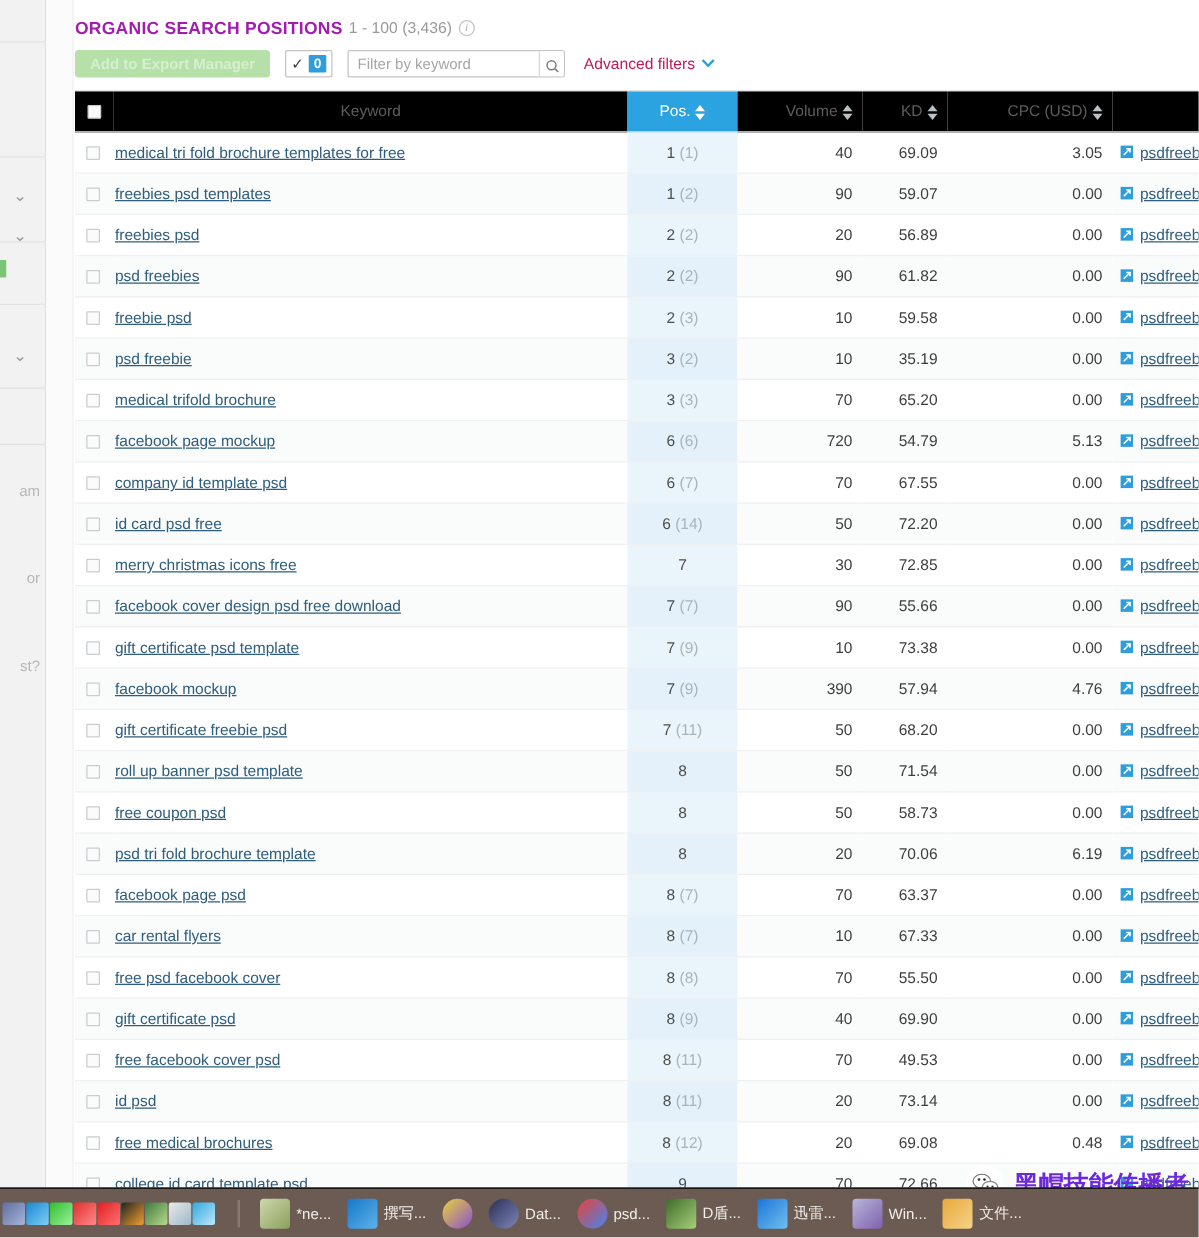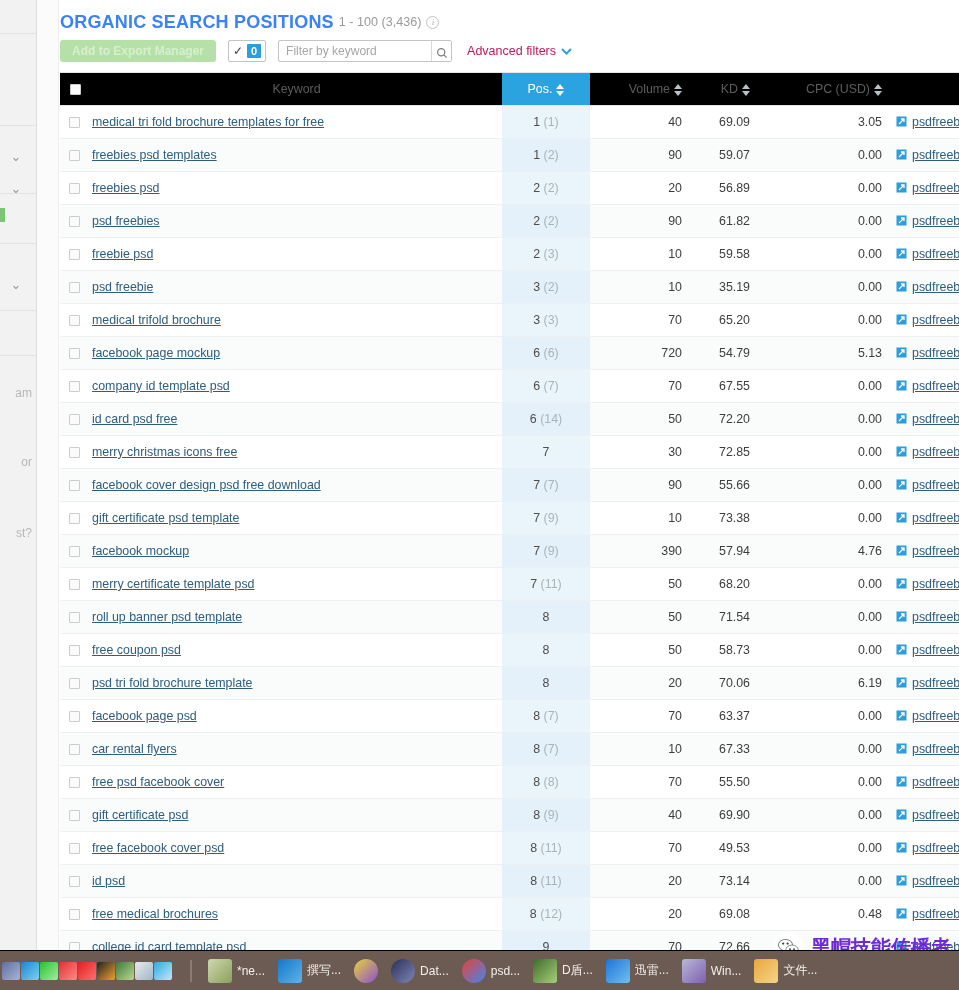--- a/index.html
+++ b/index.html
@@ -41,21 +41,21 @@
   #content {
     position: absolute; left: 59px; top: 0; right: 0; height: 950px;
     background: #ffffff; overflow: hidden;
   }
 
   .page-title-row {
     position: absolute; left: 1px; top: 12px; height: 20px;
     display: flex; align-items: center; gap: 5px;
   }
   .page-title {
-    font-size: 18px; font-weight: bold; color: #3b82f6;
+    font-size: 14px; font-weight: bold; color: #a21caf;
     letter-spacing: .2px; text-transform: uppercase;
   }
   .page-range { font-size: 12.6px; color: #9a9a9a; }
   .info-icon {
     display: inline-block; width: 13px; height: 13px; border-radius: 50%;
     border: 1px solid #c2c2c2; color: #b0b0b0; font-size: 9px;
     line-height: 11px; text-align: center; font-style: italic;
     font-family: "Liberation Serif", serif;
   }
 
@@ -462,21 +462,21 @@
               <td class="t-vol">390</td>
               <td class="t-kd">57.94</td>
               <td class="t-cpc">4.76</td>
               <td class="t-url"><span class="ext-icon"><svg width="11" height="11" viewBox="0 0 11 11" aria-hidden="true">
                     <rect x="0.5" y="0.5" width="10" height="10" fill="#2d9ddb"></rect>
                     <path d="M3 8 L8 3 M5 3 L8 3 L8 6" stroke="#ffffff" stroke-width="1.3" fill="none"></path>
                   </svg></span><span class="url-link">psdfreebies.co</span></td>
             </tr>
             <tr>
               <td class="t-check"><span class="row-chk"></span></td>
-              <td class="t-kw"><span class="kw-link">merry certificate template psd</span></td>
+              <td class="t-kw"><span class="kw-link">gift certificate freebie psd</span></td>
               <td class="t-pos"><span>7</span><span class="pos-prev"> (11)</span></td>
               <td class="t-vol">50</td>
               <td class="t-kd">68.20</td>
               <td class="t-cpc">0.00</td>
               <td class="t-url"><span class="ext-icon"><svg width="11" height="11" viewBox="0 0 11 11" aria-hidden="true">
                     <rect x="0.5" y="0.5" width="10" height="10" fill="#2d9ddb"></rect>
                     <path d="M3 8 L8 3 M5 3 L8 3 L8 6" stroke="#ffffff" stroke-width="1.3" fill="none"></path>
                   </svg></span><span class="url-link">psdfreebies.co</span></td>
             </tr>
             <tr>

